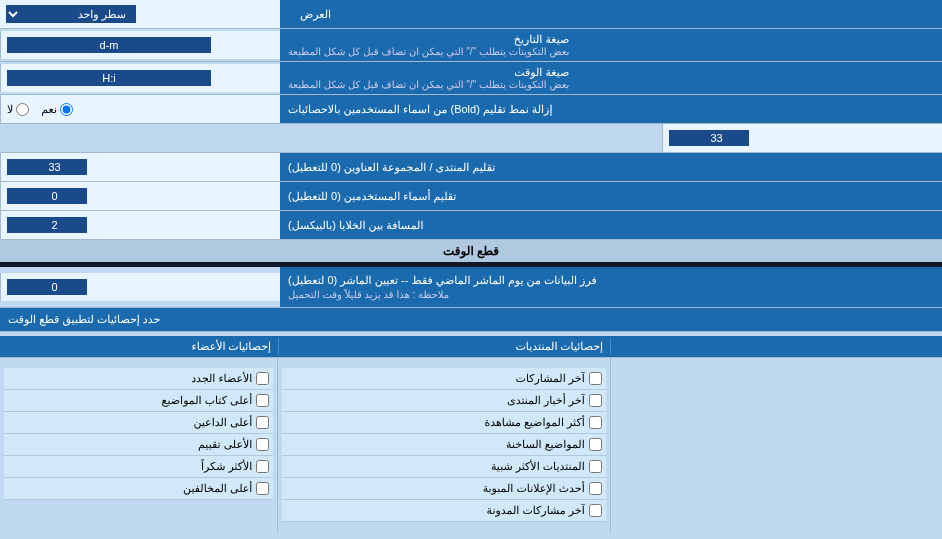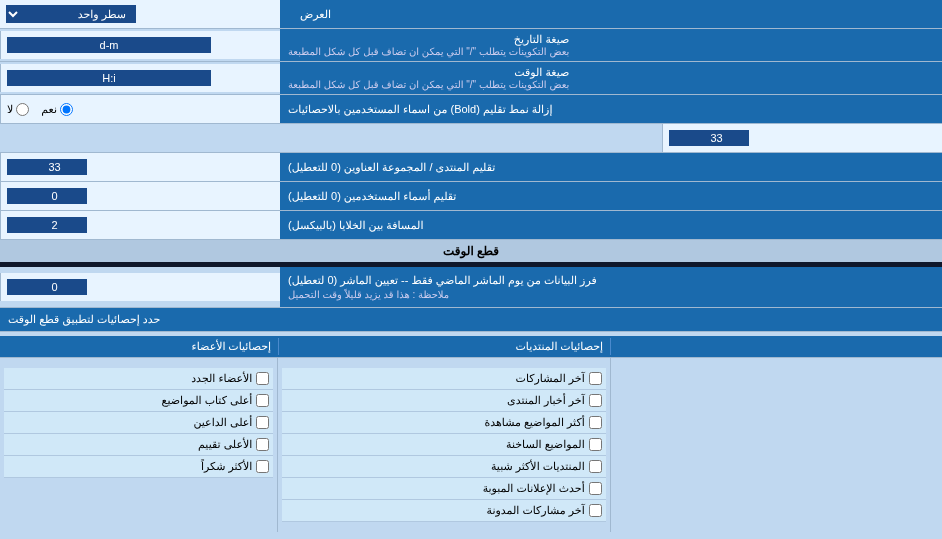--- a/index.html
+++ b/index.html
@@ -357,17 +357,21 @@
           <span>أعلى الداعين</span>
         </div>
         <div class="cb-item">
           <input type="checkbox" style="">
           <span>الأعلى تقييم</span>
         </div>
         <div class="cb-item">
           <input type="checkbox" style="">
           <span>الأكثر شكراً</span>
         </div>
+        <div class="cb-item">
+          <input type="checkbox" style="">
+          <span>أعلى المخالفين</span>
+        </div>
       </div>
     </div>
   </div>
 
 </div>
 
 </body></html>

